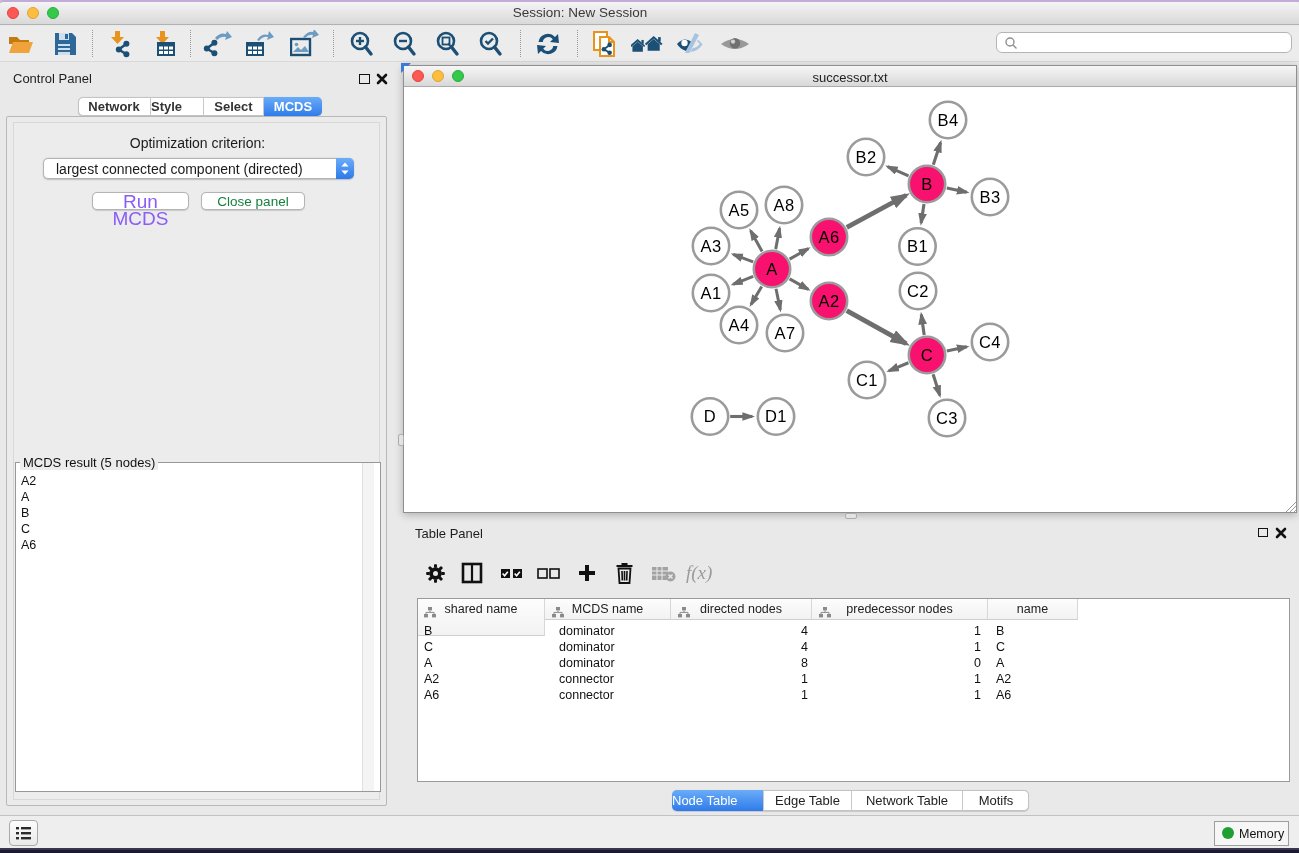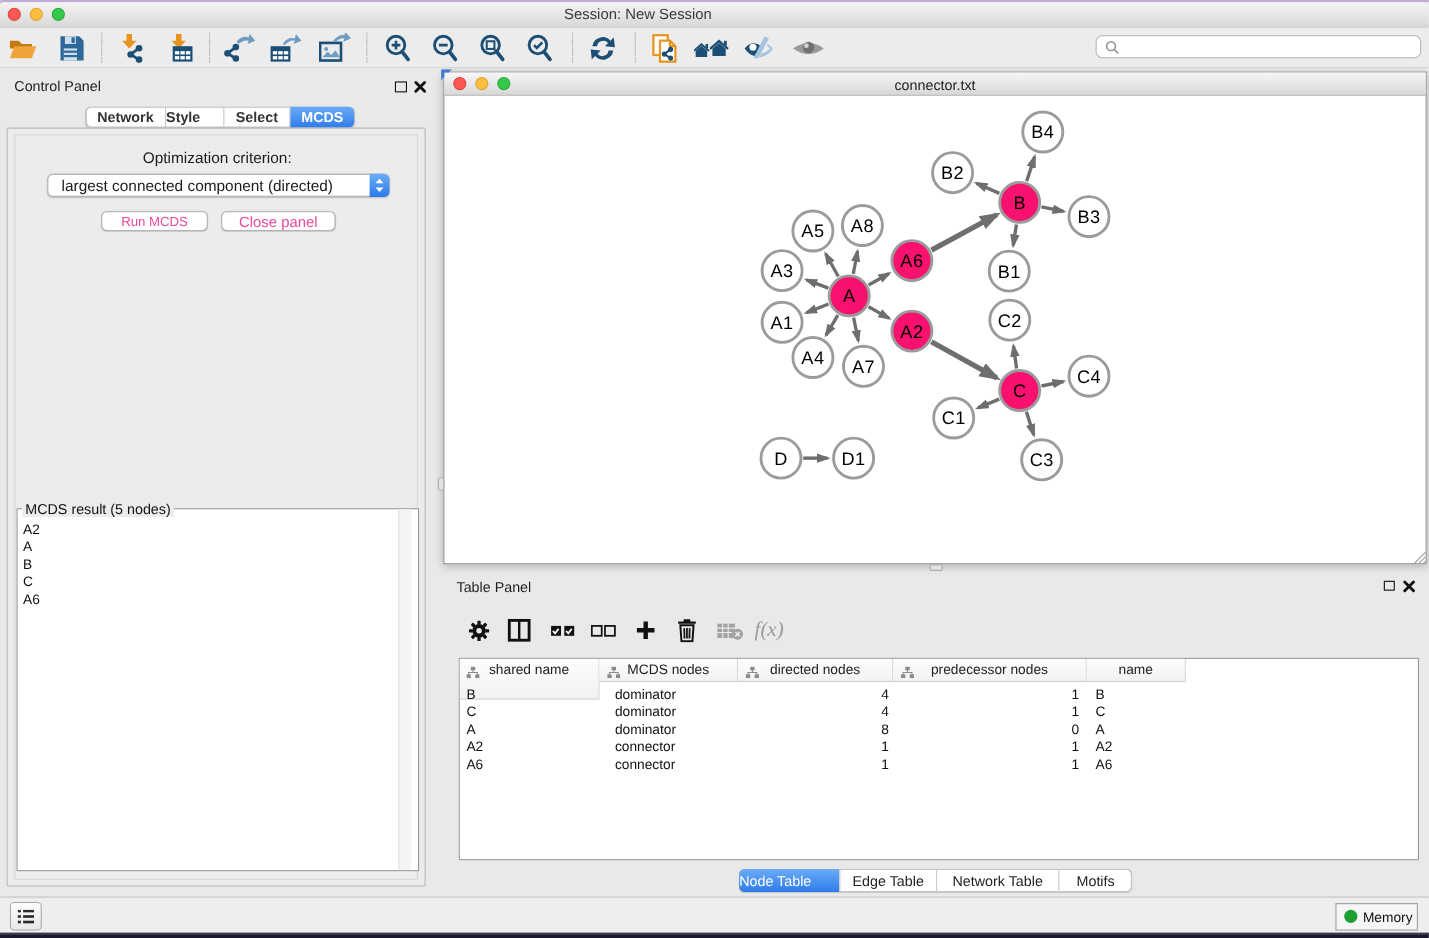--- a/index.html
+++ b/index.html
@@ -167,22 +167,22 @@
 <div class="a" style="left:6px;top:116px;width:381px;height:690px;background:#ebebeb;border:1px solid #b8b8b8;border-radius:2px"></div>
 <div class="a" style="left:13px;top:122px;width:367px;height:678px;background:#ececec;border:1px solid #d8d8d8"></div>
 <div class="a" style="left:14px;top:135px;width:367px;text-align:center;font-size:14px;color:#1b1b1b">Optimization criterion:</div>
 <div class="a" style="left:43px;top:158px;width:311px;height:21px;background:#fff;border:1px solid #b4b4b4;border-radius:5px;box-shadow:0 .5px 1.5px rgba(0,0,0,.2)"></div>
 <div class="a" style="left:56px;top:161px;font-size:14px;color:#1b1b1b">largest connected component (directed)</div>
 <div class="a" style="left:336px;top:158px;width:18px;height:21px;background:linear-gradient(#6badf9,#2d7ae9);border-radius:0 5px 5px 0"></div>
 <svg class="a" style="left:340px;top:162px" width="10" height="13" viewBox="0 0 10 13">
     <path d="M5 0.5 L8.6 4.5 H1.4 z" fill="#fff"></path>
     <path d="M5 12.5 L1.4 8.5 h7.2 z" fill="#fff"></path>
   </svg>
-<div class="a" style="left:92px;top:192px;width:97px;height:18px;background:#fff;border:1px solid #b4b4b4;border-radius:5px;box-shadow:0 .5px 1px rgba(0,0,0,.15);line-height:17px;text-align:center;font-size:12px;color:#ec4899">Run MCDS</div>
-<div class="a" style="left:201px;top:192px;width:104px;height:18px;background:#fff;border:1px solid #b4b4b4;border-radius:5px;box-shadow:0 .5px 1px rgba(0,0,0,.15);line-height:17px;text-align:center;font-size:13.5px;color:#ec4899">Close panel</div>
+<div class="a" style="left:92px;top:192px;width:97px;height:18px;background:#fff;border:1px solid #b4b4b4;border-radius:5px;box-shadow:0 .5px 1px rgba(0,0,0,.15);line-height:17px;text-align:center;font-size:19px;color:#8b5cf6">Run MCDS</div>
+<div class="a" style="left:201px;top:192px;width:104px;height:18px;background:#fff;border:1px solid #b4b4b4;border-radius:5px;box-shadow:0 .5px 1px rgba(0,0,0,.15);line-height:17px;text-align:center;font-size:13.5px;color:#15803d">Close panel</div>
 <div class="a" style="left:15px;top:462px;width:366px;height:330px;background:#fff;border:1px solid #989898"></div>
 <div class="a" style="left:20px;top:455px;background:#ececec;padding:0 3px;font-size:13px;color:#111">MCDS result (5 nodes)</div>
 <div class="a" style="left:362px;top:463px;width:12px;height:328px;background:#f4f4f4;border-left:1px solid #e0e0e0"></div>
 <div class="a" style="left:21px;top:474px;font-size:12.5px;color:#111">A2</div>
 <div class="a" style="left:21px;top:490px;font-size:12.5px;color:#111">A</div>
 <div class="a" style="left:21px;top:506px;font-size:12.5px;color:#111">B</div>
 <div class="a" style="left:21px;top:522px;font-size:12.5px;color:#111">C</div>
 <div class="a" style="left:21px;top:538px;font-size:12.5px;color:#111">A6</div>
 <div class="a" style="left:0;top:815px;width:1299px;height:33px;background:#eeeeee;border-top:1px solid #c2c2c2"></div>
 <div class="a" style="left:9px;top:820px;width:29px;height:26px;background:linear-gradient(#fdfdfd,#e9e9e9);border:1px solid #a9a9a9;border-radius:4px"></div>
@@ -202,21 +202,21 @@
 <div class="a" style="left:0;top:848px;width:1299px;height:5px;background:#191930"></div>
 <div class="a" style="left:0;top:848px;width:1299px;height:2px;background:#3b3450"></div>
 <div class="a" style="left:403px;top:65px;width:894px;height:448px;background:#fff;border:1px solid #8f8f8f;box-shadow:0 2px 8px rgba(0,0,0,.25)"></div>
 <div class="a" style="left:404px;top:66px;width:892px;height:21px;background:linear-gradient(#f6f6f6,#d8d8d8);border-bottom:1px solid #ababab"></div>
 <svg class="a" style="left:401px;top:63px" width="10" height="10" viewBox="0 0 10 10">
     <path d="M0 10 L0 0 L10 0 L7 3 L3 3 L3 7 z" fill="#3e7bd6"></path>
   </svg>
 <div class="a tl" style="left:412px;top:70px;background:#fc5954;border:1px solid #e2443f"></div>
 <div class="a tl" style="left:432px;top:70px;background:#fdbd3e;border:1px solid #e0a432"></div>
 <div class="a tl" style="left:452px;top:70px;background:#35c94b;border:1px solid #2cab3c"></div>
-<div class="a" style="left:404px;top:70px;width:892px;text-align:center;font-size:13px;color:#222">connector.txt</div>
+<div class="a" style="left:404px;top:70px;width:892px;text-align:center;font-size:13px;color:#222">successor.txt</div>
 <div class="a" style="left:398px;top:434px;width:6px;height:12px;background:#e3e3e3;border:1px solid #adadad;border-radius:2px"></div>
 <div class="a" style="left:845px;top:513px;width:12px;height:6px;background:#e3e3e3;border:1px solid #adadad;border-radius:2px"></div>
 <svg class="a" style="left:1284px;top:500px" width="12" height="12" viewBox="0 0 12 12">
     <g stroke="#9b9b9b" stroke-width="1">
       <line x1="2" y1="12" x2="12" y2="2"></line>
       <line x1="6" y1="12" x2="12" y2="6"></line>
       <line x1="10" y1="12" x2="12" y2="10"></line>
     </g>
   </svg>
 <svg class="a" style="left:404px;top:88px" width="892" height="424" viewBox="0 0 892 424">
@@ -349,21 +349,21 @@
 <div class="a" style="left:417px;top:598px;width:873px;height:184px;background:#fff;border:1px solid #9a9a9a"></div>
 <div class="a" style="left:418px;top:599px;width:127px;height:37px;background:linear-gradient(#fdfdfd,#f2f2f2);border-right:1px solid #d7d7d7;border-bottom:1px solid #cfcfcf;text-align:center;font-size:12.5px;color:#222;line-height:21px">shared name</div>
 <span class="a" style="left:424px;top:603px"><svg width="12" height="11" viewBox="0 0 12 11" style="vertical-align:-1px">
       <g fill="#8a8a8a">
         <rect x="4" y="0" width="4" height="3.4"></rect>
         <rect x="0" y="7" width="4" height="3.4"></rect>
         <rect x="8" y="7" width="4" height="3.4"></rect>
       </g>
       <path d="M6 3.4 v2 M2 7 v-1.6 h8 V7" fill="none" stroke="#8a8a8a" stroke-width="1"></path>
     </svg></span>
-<div class="a" style="left:545px;top:599px;width:126px;height:21px;background:linear-gradient(#fdfdfd,#f2f2f2);border-right:1px solid #d7d7d7;border-bottom:1px solid #cfcfcf;text-align:center;font-size:12.5px;color:#222;line-height:21px">MCDS nodes</div>
+<div class="a" style="left:545px;top:599px;width:126px;height:21px;background:linear-gradient(#fdfdfd,#f2f2f2);border-right:1px solid #d7d7d7;border-bottom:1px solid #cfcfcf;text-align:center;font-size:12.5px;color:#222;line-height:21px">MCDS name</div>
 <span class="a" style="left:552px;top:603px"><svg width="12" height="11" viewBox="0 0 12 11" style="vertical-align:-1px">
       <g fill="#8a8a8a">
         <rect x="4" y="0" width="4" height="3.4"></rect>
         <rect x="0" y="7" width="4" height="3.4"></rect>
         <rect x="8" y="7" width="4" height="3.4"></rect>
       </g>
       <path d="M6 3.4 v2 M2 7 v-1.6 h8 V7" fill="none" stroke="#8a8a8a" stroke-width="1"></path>
     </svg></span>
 <div class="a" style="left:671px;top:599px;width:141px;height:21px;background:linear-gradient(#fdfdfd,#f2f2f2);border-right:1px solid #d7d7d7;border-bottom:1px solid #cfcfcf;text-align:center;font-size:12.5px;color:#222;line-height:21px">directed nodes</div>
 <span class="a" style="left:678px;top:603px"><svg width="12" height="11" viewBox="0 0 12 11" style="vertical-align:-1px">

